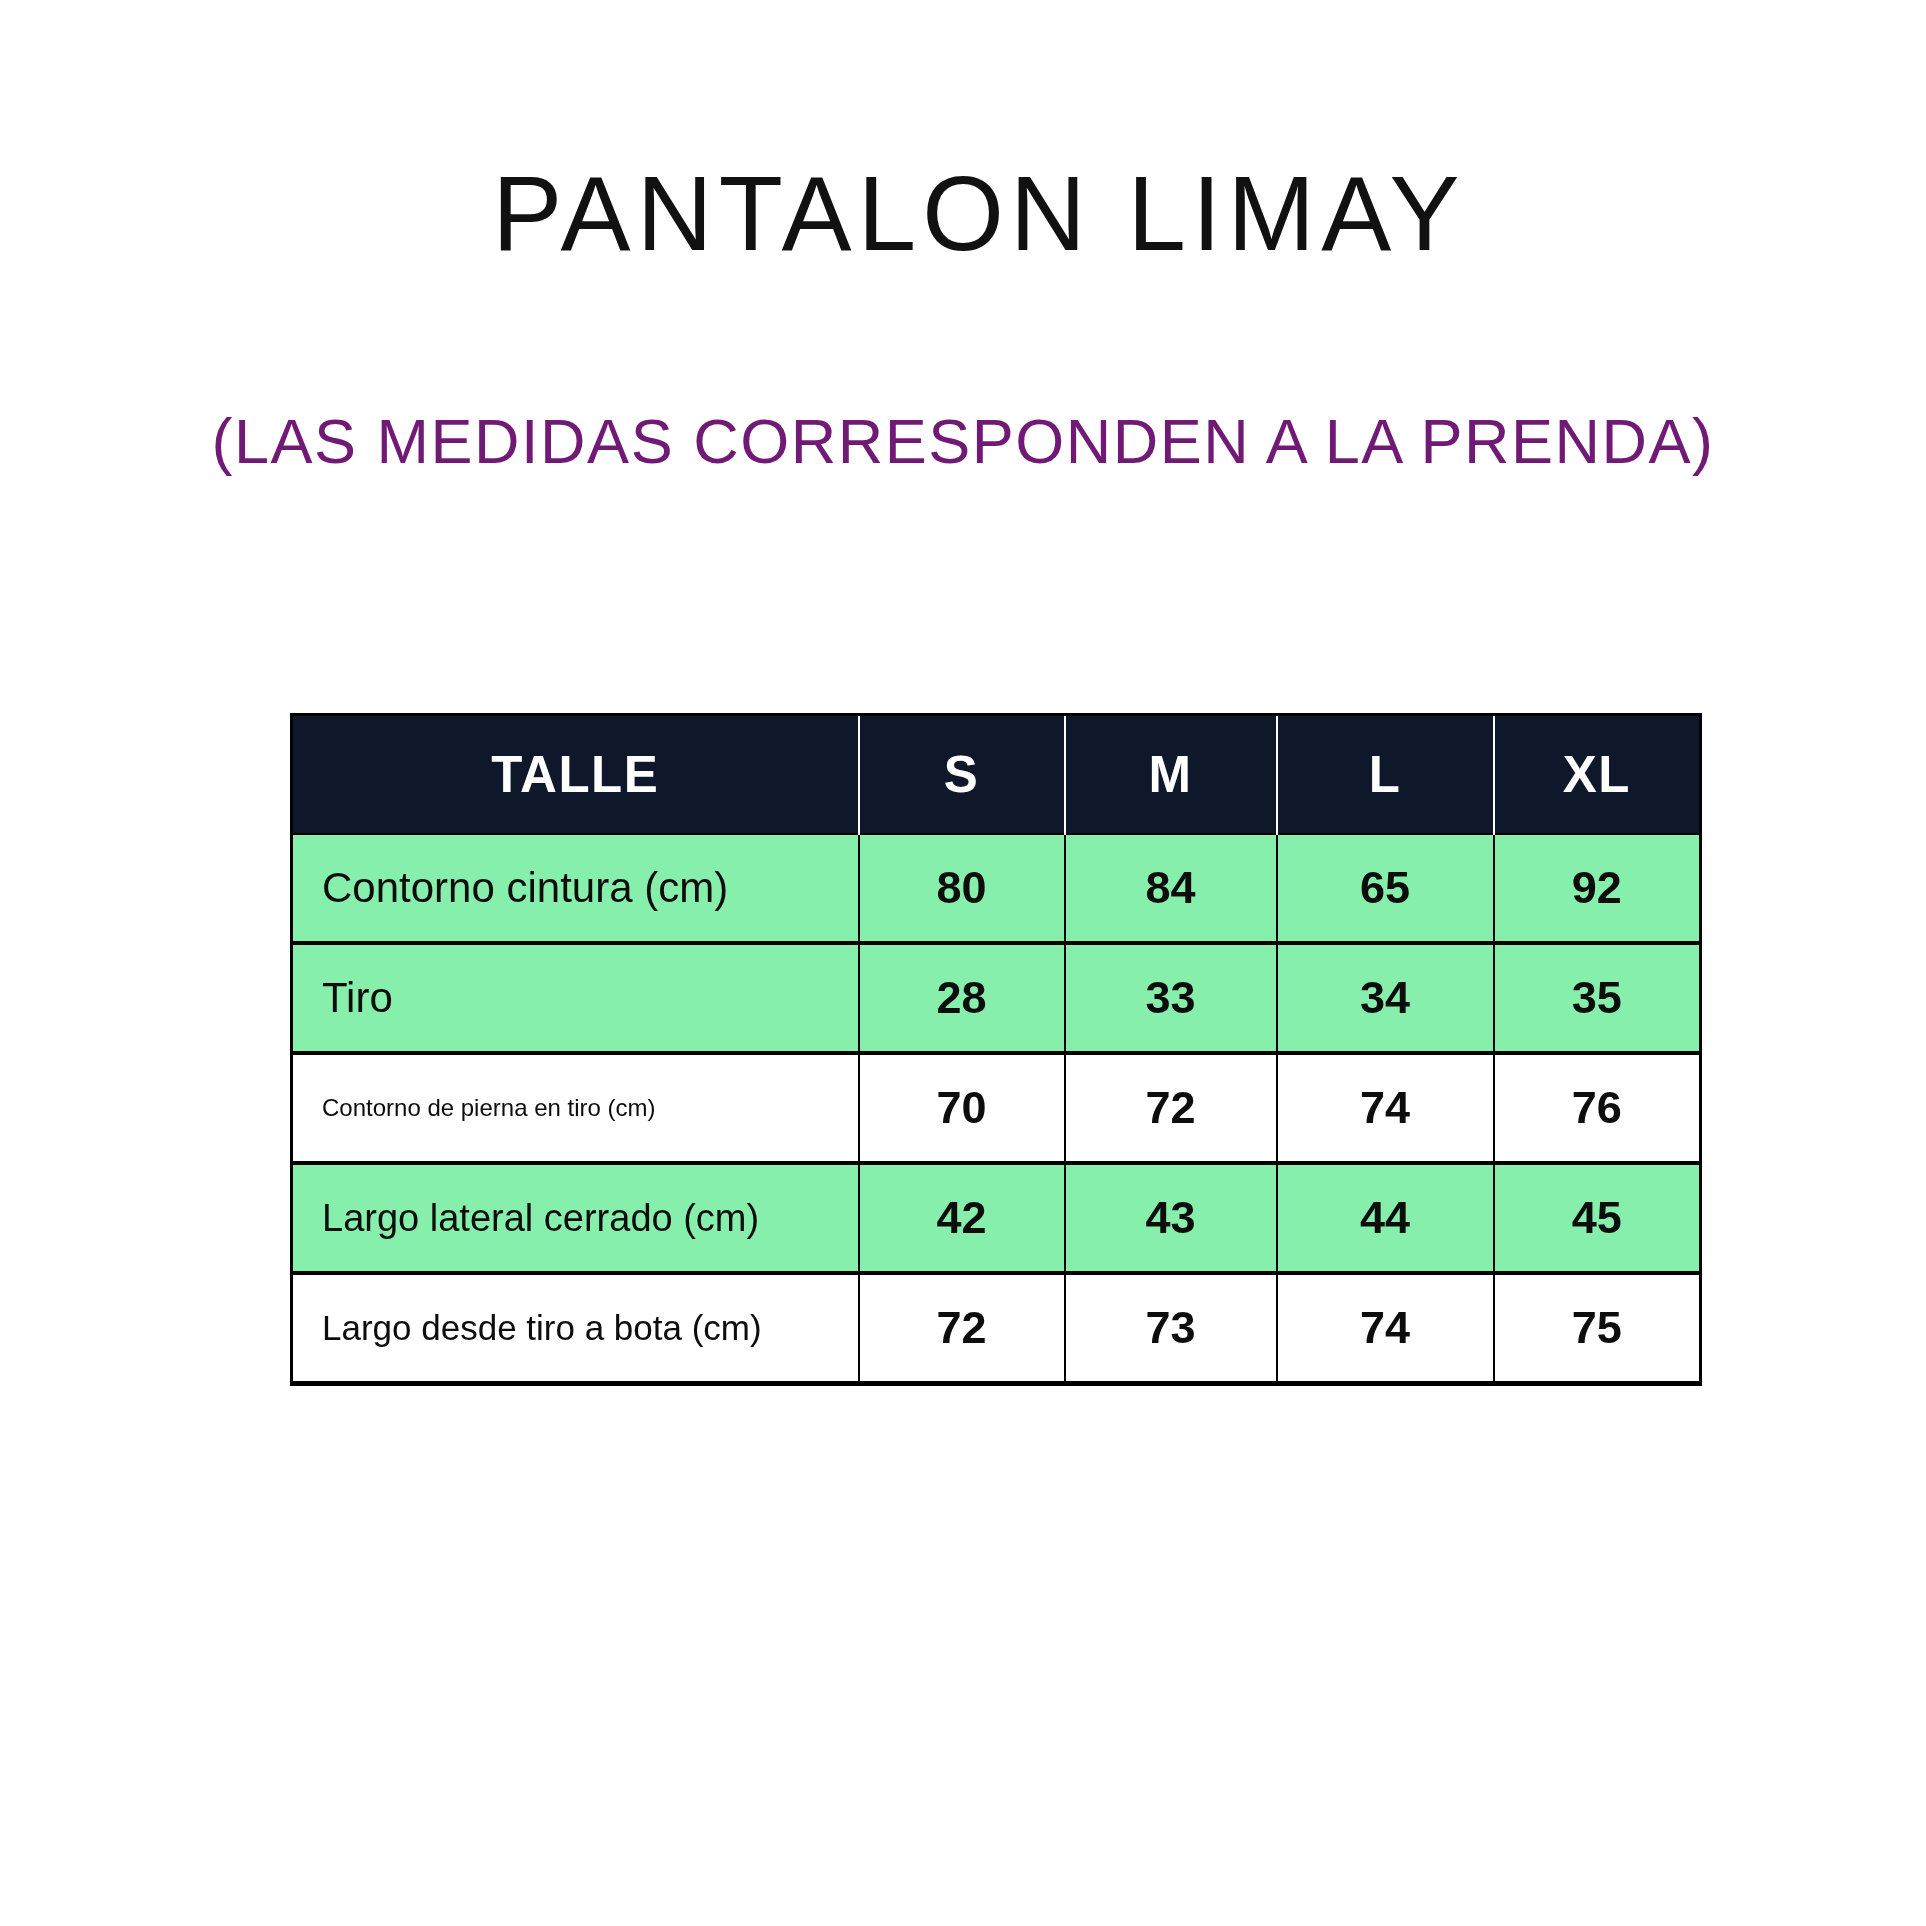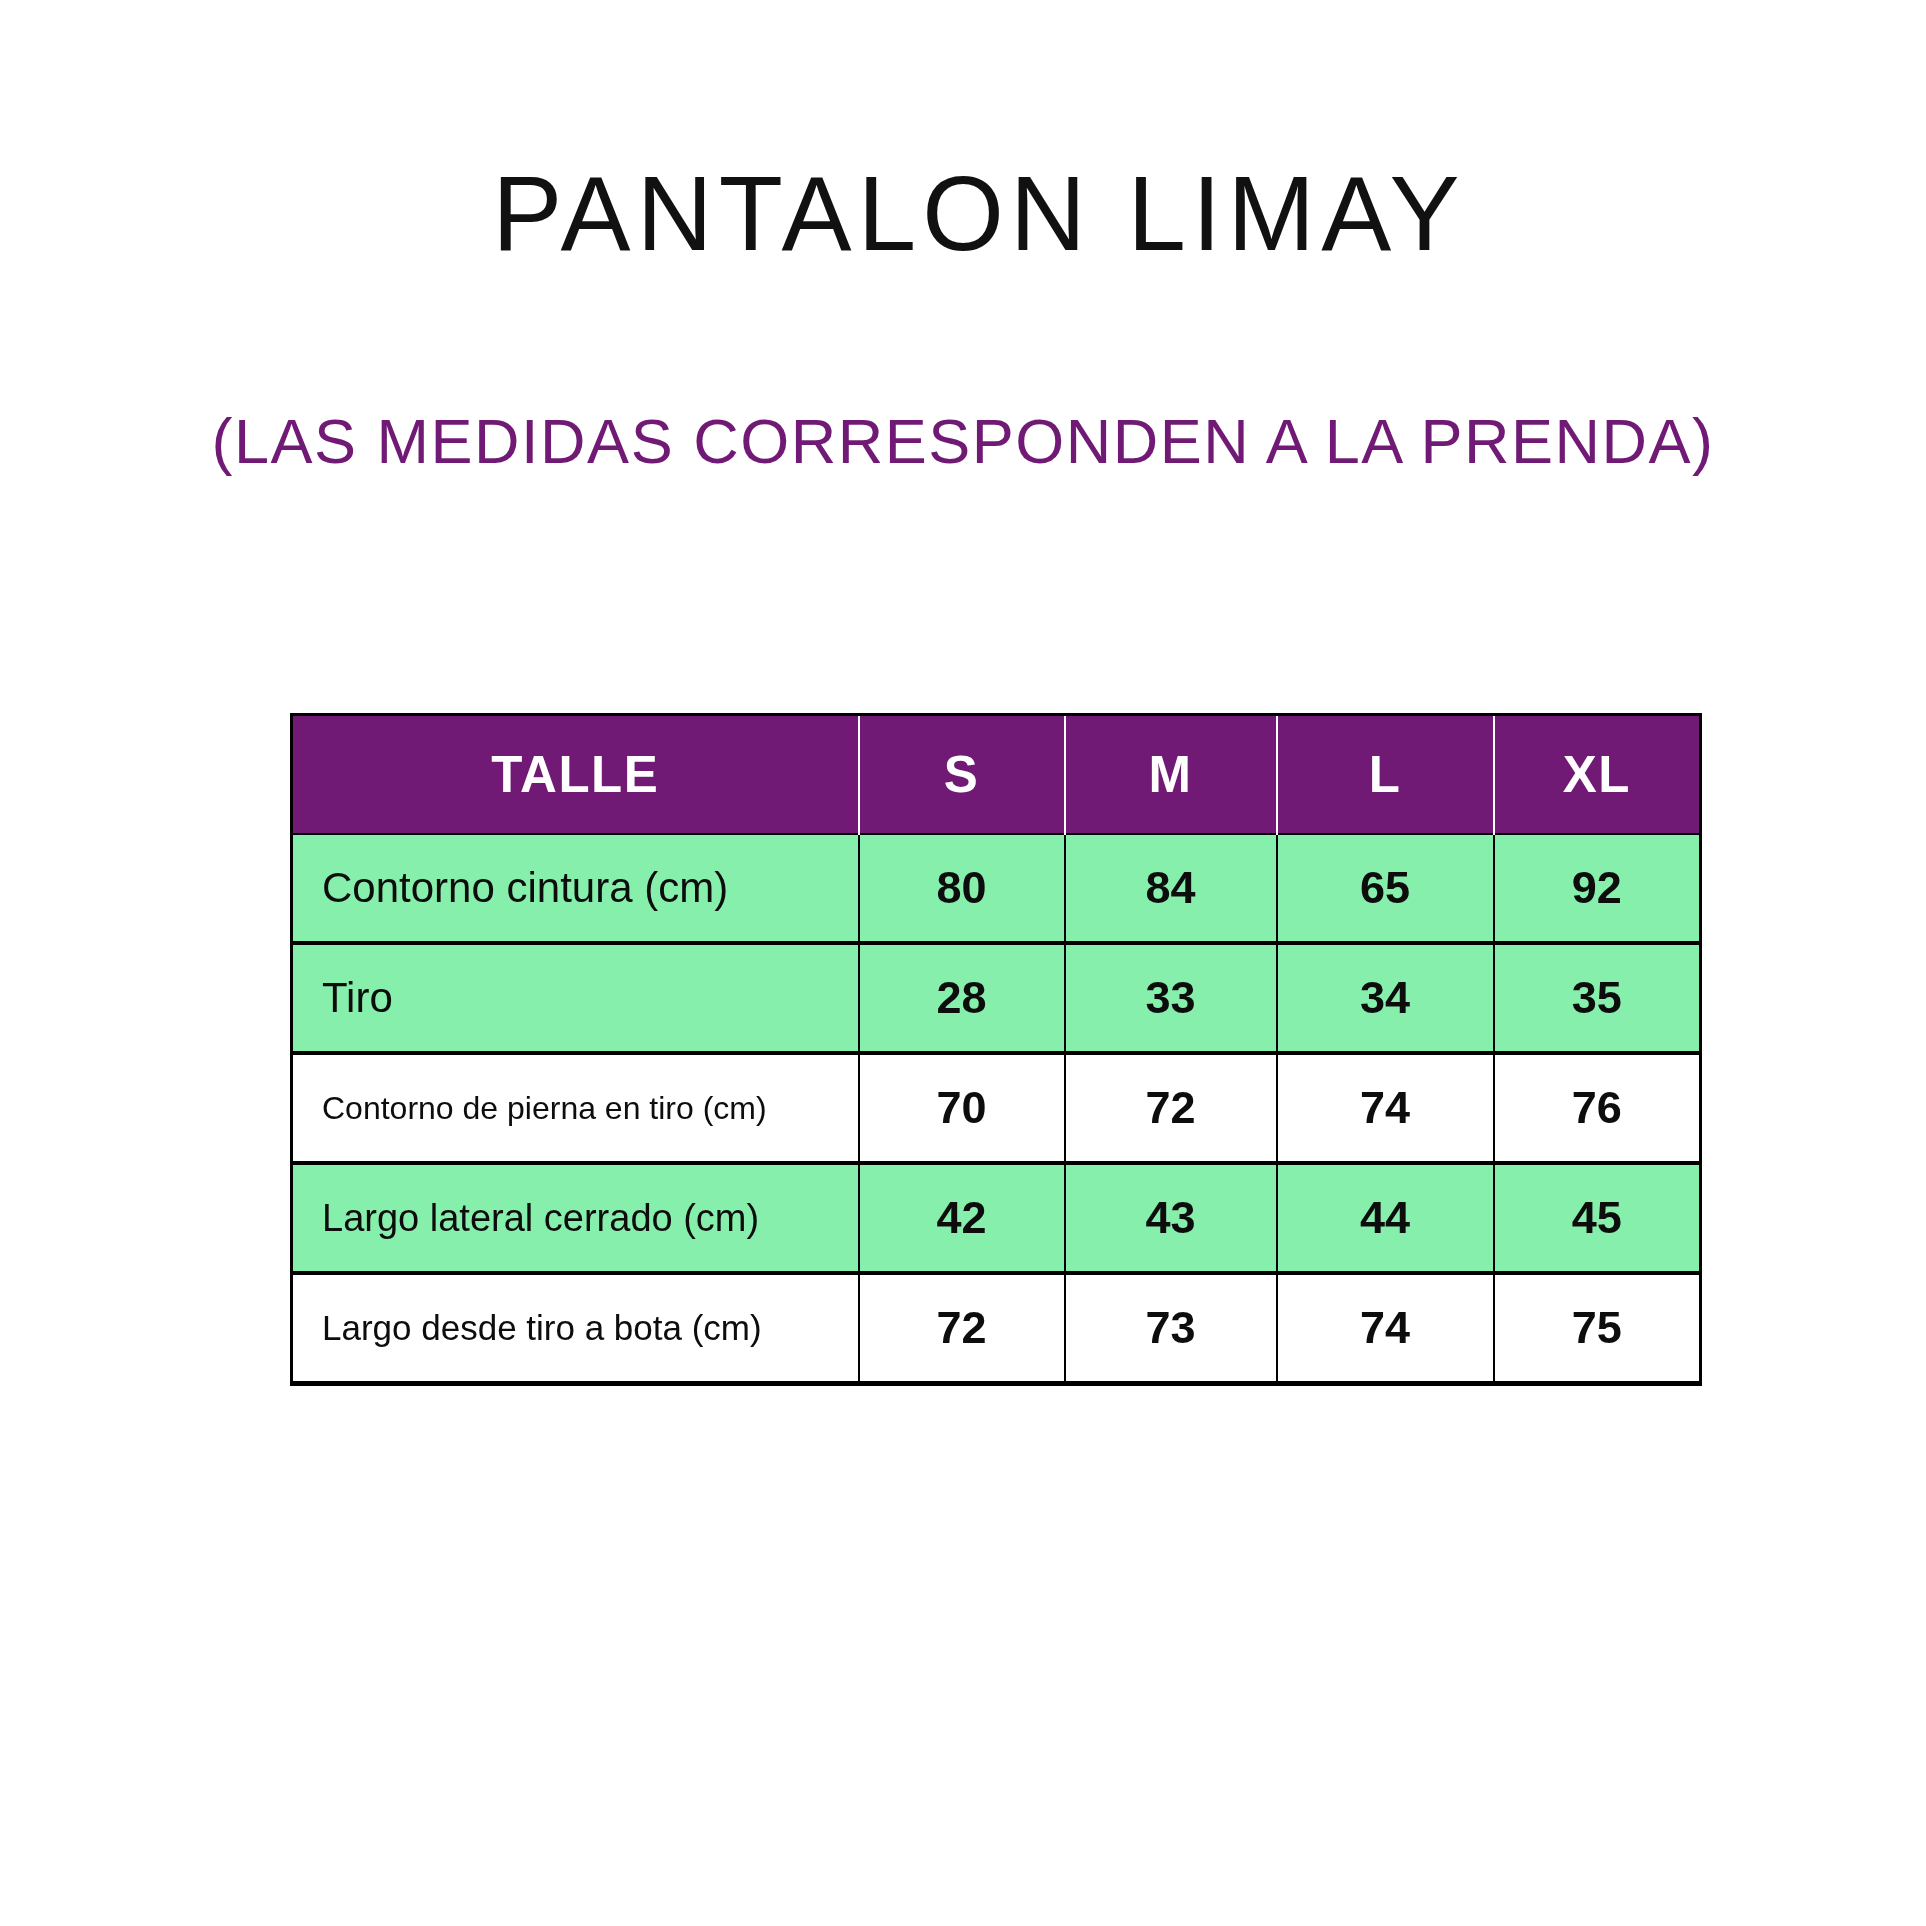--- a/index.html
+++ b/index.html
@@ -46,21 +46,21 @@
     position: absolute;
     left: 290px;
     top: 713px;
     width: 1409px;
     table-layout: fixed;
     border-collapse: collapse;
     border: 3.1px solid #000000;
     border-bottom-width: 5.4px;
   }
   .size-table th {
-    background: #701a75;
+    background: #0f172a;
     color: #ffffff;
     font-size: 51px;
     font-weight: 700;
     letter-spacing: 1.5px;
     text-align: center;
     vertical-align: middle;
     height: 117px;
     border-right: 2.3px solid #ffffff;
     padding: 0;
   }
@@ -83,21 +83,21 @@
     padding-left: 29px;
     font-weight: 500;
     white-space: nowrap;
   }
   .size-table td.val {
     text-align: center;
     font-size: 45px;
     font-weight: 600;
   }
   .fs-a { font-size: 42px; }  
-  .fs-b { font-size: 32px; }  
+  .fs-b { font-size: 24px; }  
   .fs-c { font-size: 38px; }  
   .fs-d { font-size: 35px; }  
 </style>
 </head>
 <body>
 
 <div>
 
   <h1 class="title">PANTALON LIMAY</h1>
 

